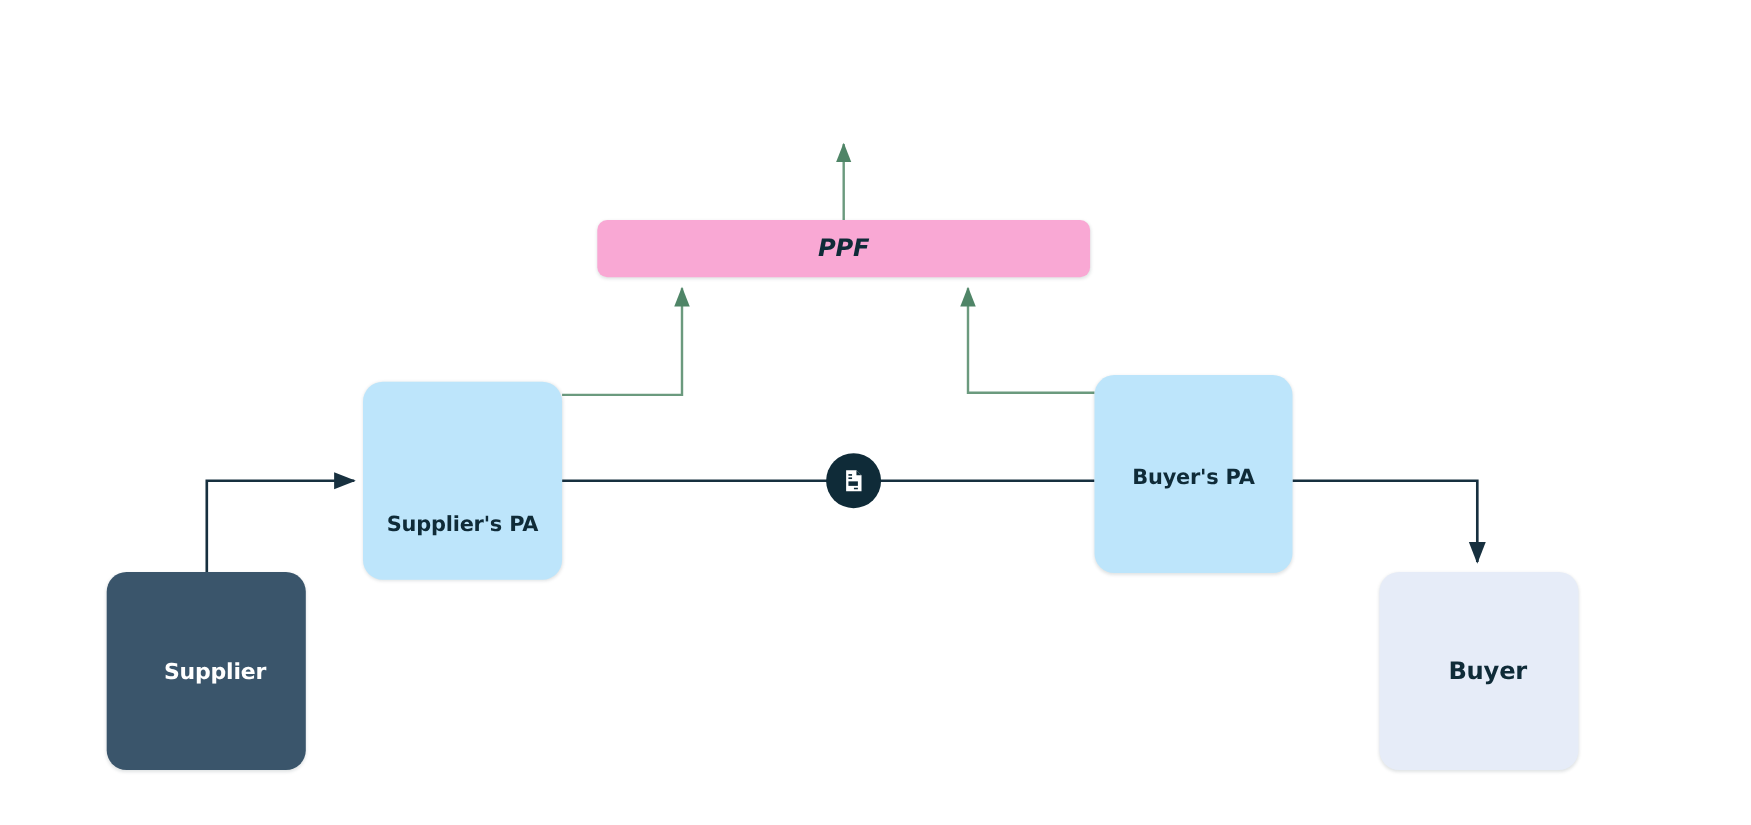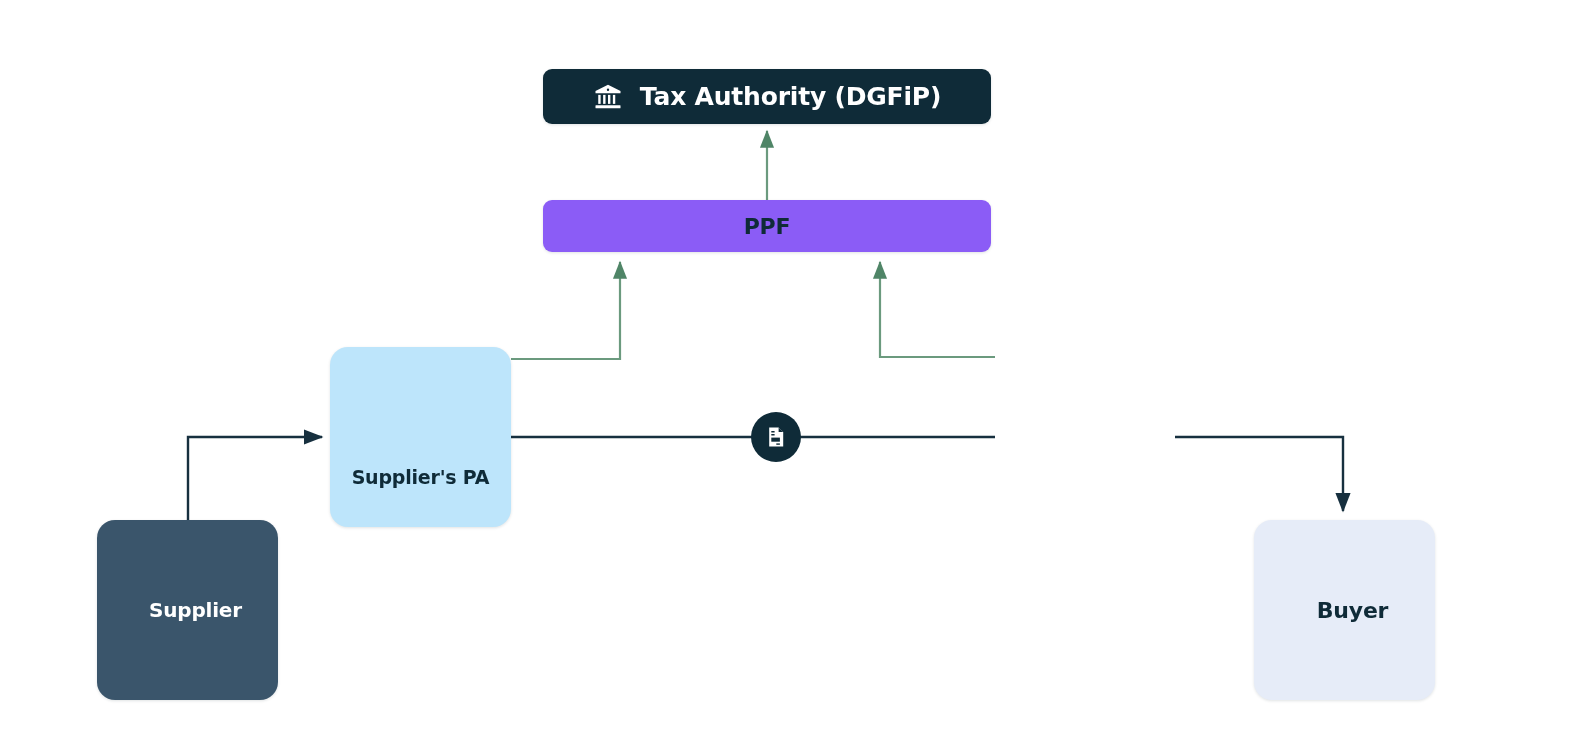--- a/index.html
+++ b/index.html
@@ -60,24 +60,25 @@
     height: 30px;
     flex: 0 0 auto;
   }
 
   
   #node-ppf {
     left: 543px;
     top: 200px;
     width: 448px;
     height: 52px;
-    background: #8b5cf6;
+    background: #f9a8d4;
     border-radius: 9px;
     color: #0f2b38;
     font-size: 22px;
+    font-style: italic;
   }
 
   
   #node-supplier-pa {
     left: 330px;
     top: 347px;
     width: 181px;
     height: 180px;
     background: #bde5fb;
     border-radius: 18px;
@@ -167,43 +168,32 @@
 
     <path d="M1175,437 L1343,437 L1343,511" fill="none" stroke="#17303f" stroke-width="2.4" marker-end="url(#arrow-dark)"></path>
 
     <path d="M511,359 L620,359 L620,262" fill="none" stroke="#6b9a7e" stroke-width="2.2" marker-end="url(#arrow-green)"></path>
 
     <path d="M995,357 L880,357 L880,262" fill="none" stroke="#6b9a7e" stroke-width="2.2" marker-end="url(#arrow-green)"></path>
 
     <path d="M767,200 L767,131" fill="none" stroke="#6b9a7e" stroke-width="2.2" marker-end="url(#arrow-green)"></path>
   </svg>
 
-  <div class="node" id="node-tax-authority">
-    <span class="bank-icon">
-      <svg viewBox="0 0 24 24" xmlns="http://www.w3.org/2000/svg" aria-hidden="true">
-        <path d="M12 2.2 L22 7.2 L22 8.9 L2 8.9 L2 7.2 Z" fill="#ffffff"></path>
-        <circle cx="12" cy="6.2" r="0.95" fill="#0f2b38"></circle>
-        <rect x="4.2" y="10.3" width="1.9" height="7.2" fill="#ffffff"></rect>
-        <rect x="8.1" y="10.3" width="1.9" height="7.2" fill="#ffffff"></rect>
-        <rect x="12.0" y="10.3" width="1.9" height="7.2" fill="#ffffff"></rect>
-        <rect x="15.9" y="10.3" width="1.9" height="7.2" fill="#ffffff"></rect>
-        <rect x="2" y="18.6" width="20" height="2.4" rx="0.4" fill="#ffffff"></rect>
-      </svg>
-    </span>
-    <span class="label">Tax Authority (DGFiP)</span>
-  </div>
 
   <div class="node" id="node-ppf">
     <span class="label">PPF</span>
   </div>
 
   <div class="node" id="node-supplier-pa">
     <span class="label">Supplier's PA</span>
   </div>
 
+  <div class="node" id="node-buyer-pa">
+    <span class="label">Buyer's PA</span>
+  </div>
 
   <div class="node" id="node-supplier">
     <span class="label">Supplier</span>
   </div>
 
   <div class="node" id="node-buyer">
     <span class="label">Buyer</span>
   </div>
 
   <div id="badge-invoice-doc">

